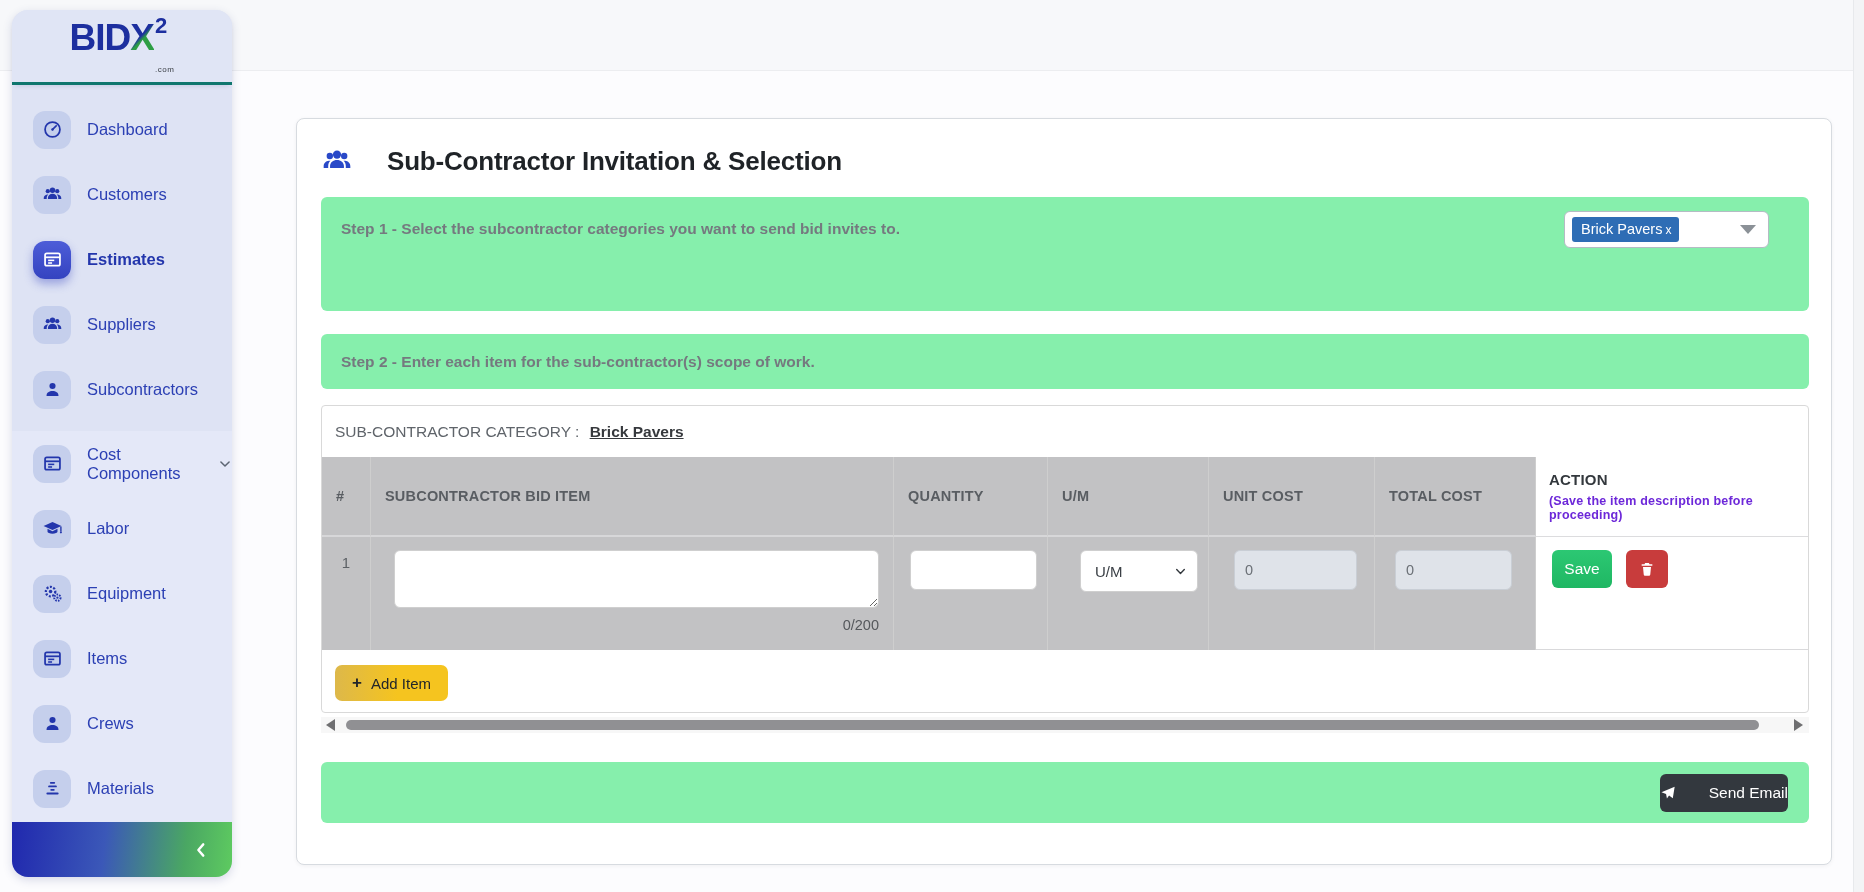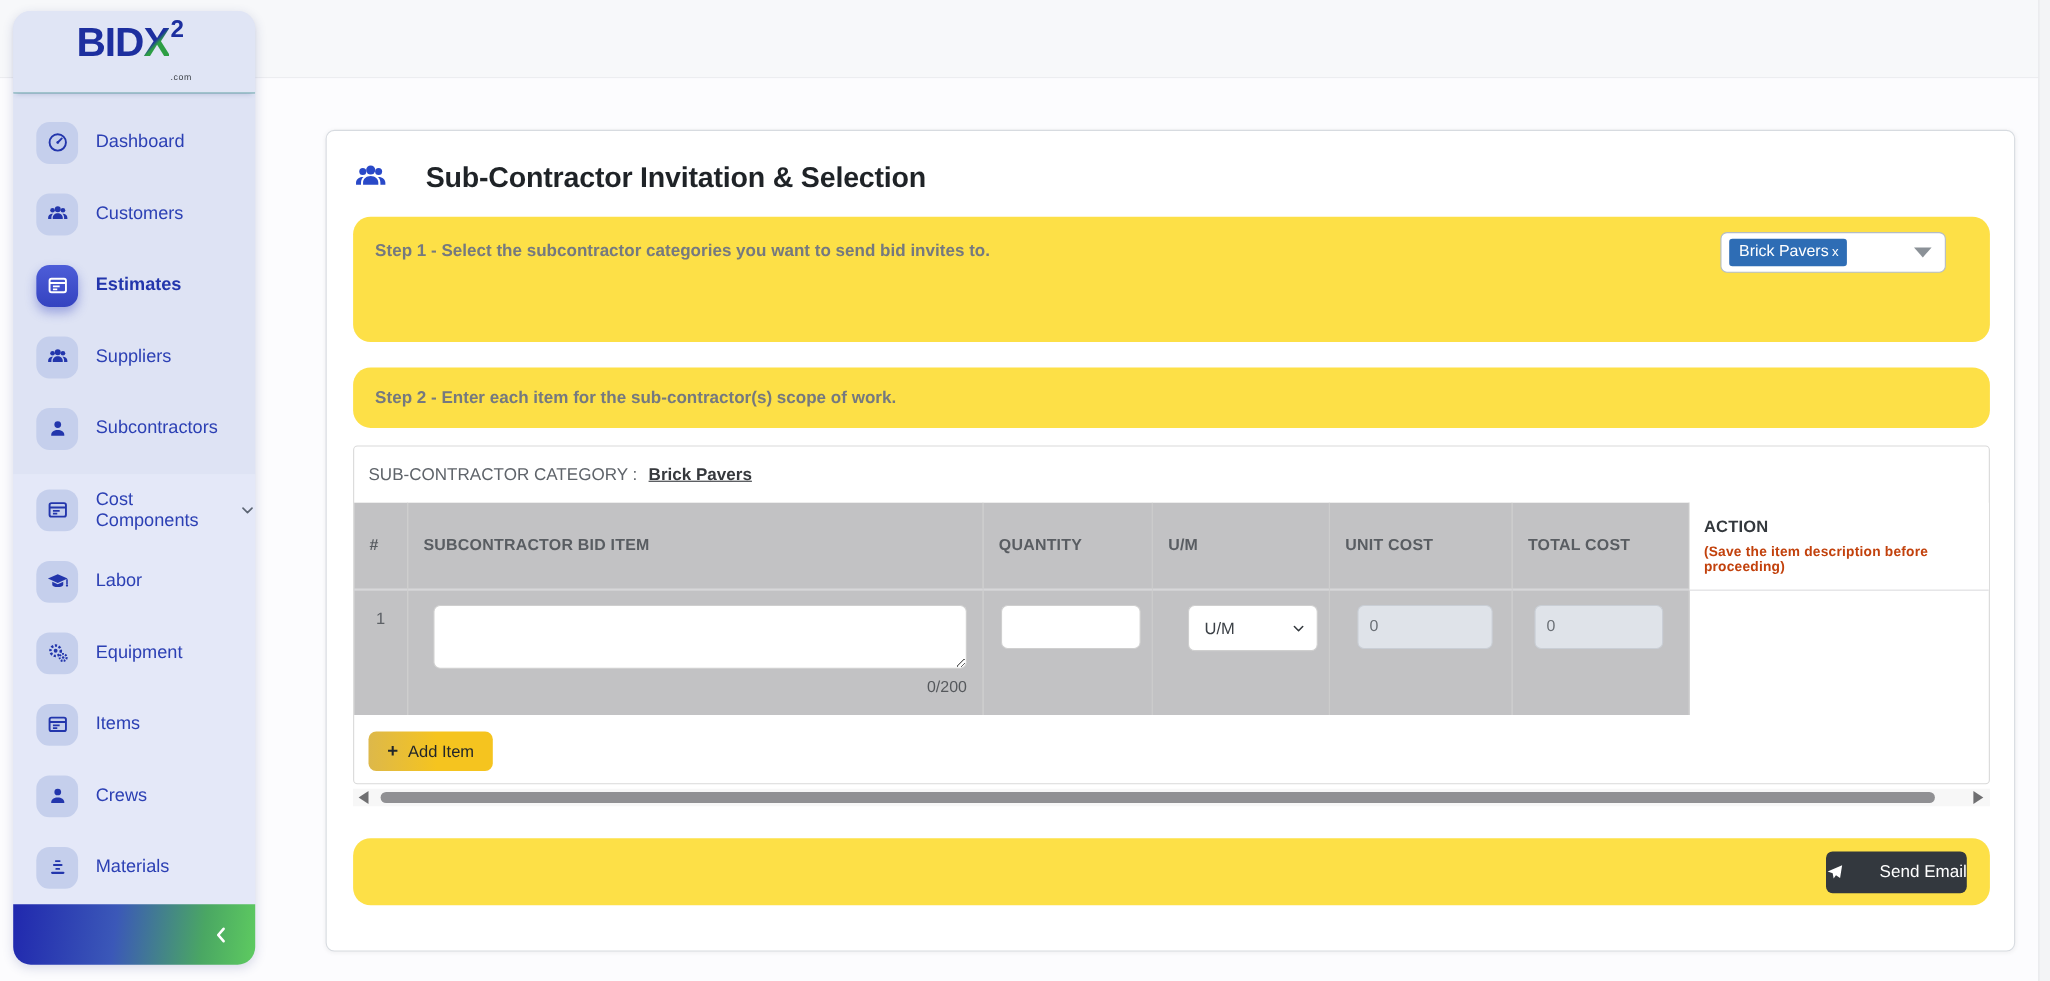--- a/index.html
+++ b/index.html
@@ -8,21 +8,21 @@
   #app { position:relative; width:1864px; height:892px; background:#fcfcfe; overflow:hidden; }
 
   
   .topband { position:absolute; left:0; top:0; width:100%; height:71px; background:#f7f8fa; border-bottom:1px solid #ecedf0; }
   .vscroll { position:absolute; right:0; top:0; width:11px; height:892px; background:#f3f4f6; border-left:1px solid #e7e9ec; }
 
   
   .sidebar { position:absolute; left:12px; top:10px; width:220px; height:867px; border-radius:16px;
              background:#e2e6f6; box-shadow:0 3px 10px rgba(50,60,130,.18); z-index:5; }
   .logo-block { height:75px; display:flex; align-items:center; justify-content:center;
-                border-radius:16px 16px 0 0; background:#e0e5f5; border-bottom:1px solid #0f766e;
+                border-radius:16px 16px 0 0; background:#e0e5f5; border-bottom:3px solid #0f766e;
                 box-shadow:0 3px 5px -3px rgba(60,70,140,.25); position:relative; z-index:2; }
   .logo { display:flex; align-items:flex-start; line-height:1; }
   .logo-main { font-size:37px; font-weight:800; color:#1d2f9f; letter-spacing:-1px; }
   .logo-x { background:linear-gradient(135deg,#1d2f9f 46%,#2d9e44 54%);
             -webkit-background-clip:text; background-clip:text; color:transparent; }
   .logo-tail { display:flex; flex-direction:column; align-items:flex-start; margin-left:1px; margin-top:-4px; }
   .logo-2 { font-size:22px; font-weight:800; color:#1d2f9f; }
   .logo-com { font-size:8px; font-weight:400; color:#3a3f45; letter-spacing:.5px;margin-top:29px; }
 
   .nav-top    { position:absolute; top:76px; left:0; right:0; height:345px; background:#dee3f4; padding-top:11px; }
@@ -46,21 +46,21 @@
 
   
   .card { position:absolute; left:296px; top:118px; width:1536px; height:747px; background:#fff;
           border:1px solid #d7dbe0; border-radius:8px; box-shadow:0 1px 4px rgba(0,0,0,.05); }
 
   .page-title-row { position:absolute; left:24px; top:26px; display:flex; align-items:center;gap:24px; }
   .title-icon { color:#2949c8; display:flex; margin-right:10px; }
   .title-icon svg { width:32px; height:32px; }
   .page-title { font-size:26px; font-weight:700; color:#1f2327; letter-spacing:-.2px; }
 
-  .banner { position:absolute; left:24px; width:1488px; background:#fde047; border-radius:16px; }
+  .banner { position:absolute; left:24px; width:1488px; background:#86efac; border-radius:6px; }
   .banner-step1 { top:78px; height:114px; }
   .banner-step2 { top:215px; height:55px; }
   .banner-step3 { top:643px; height:61px; }
   .step-text { position:absolute; left:20px; font-size:15.5px; font-weight:700; color:#75797f; }
   .banner-step1 .step-text { top:23px; }
   .banner-step2 .step-text { top:19px; }
   .banner-step3 .step-text { top:22px; }
   .step-em { color:#1c1e21; font-weight:800; }
 
   
@@ -93,21 +93,21 @@
   .c-num   { width:49px;  flex:0 0 auto; }
   .c-item  { width:523px; flex:0 0 auto; }
   .c-qty   { width:154px; flex:0 0 auto; }
   .c-um    { width:161px; flex:0 0 auto; }
   .c-ucost { width:166px; flex:0 0 auto; }
   .c-tcost { width:161px; flex:0 0 auto; }
   .c-action{ flex:1 1 auto; background:#fff !important; border-right:none !important; }
   .hcell.c-action { flex-direction:column; align-items:flex-start; justify-content:center; padding-left:13px;
                     border-bottom:1px solid #dcdcde; }
   .action-title { font-size:15px; font-weight:700; color:#33383d; }
-  .action-note { font-size:12.5px; color:#c2410c; margin-top:6px; }
+  .action-note { font-size:12.5px; color:#6d28d9; margin-top:6px; }
   .bcell.c-action { border-bottom:1px solid #d9d9db; }
 
   .row-num { position:absolute; left:0; right:0; top:17px; text-align:center; font-size:15px; color:#5d6166; }
   .bid-textarea { position:absolute; left:23px; top:13px; width:485px; height:58px; resize:both;
                   border:1px solid #cfcfcf; border-radius:6px; font-family:inherit; font-size:14px; padding:6px 8px;
                   outline:none; background:#fff; }
   .char-counter { position:absolute; left:23px; top:80px; width:485px; text-align:right; font-size:14.5px; color:#55585c; }
   .qty-input { position:absolute; left:16px; top:13px; width:127px; height:40px; border:1px solid #cfcfcf;
                border-radius:6px; font-family:inherit; font-size:14.5px; padding:0 10px; outline:none; background:#fff; }
   .um-select { position:absolute; left:32px; top:13px; width:118px; height:42px; background:#fff;
@@ -397,20 +397,30 @@
                   </svg>
                 </span>
             </div>
           </div>
           <div class="bcell c-ucost">
             <input class="cost-input ucost-input" disabled="" value="0" style="">
           </div>
           <div class="bcell c-tcost">
             <input class="cost-input tcost-input" disabled="" value="0" style="">
           </div>
+          <div class="bcell c-action">
+            <button class="btn-save">Save</button>
+            <button class="btn-trash">
+              <span style="display:flex">
+                  <svg viewBox="0 0 24 24">
+                    <use href="#i-trash"></use>
+                  </svg>
+                </span>
+            </button>
+          </div>
         </div>
       </div>
 
       <button class="btn-yellow btn-add-item">
         <span class="btn-plus">+</span>
         <span>Add Item</span>
       </button>
     </section>
 
     <div class="hscroll">

